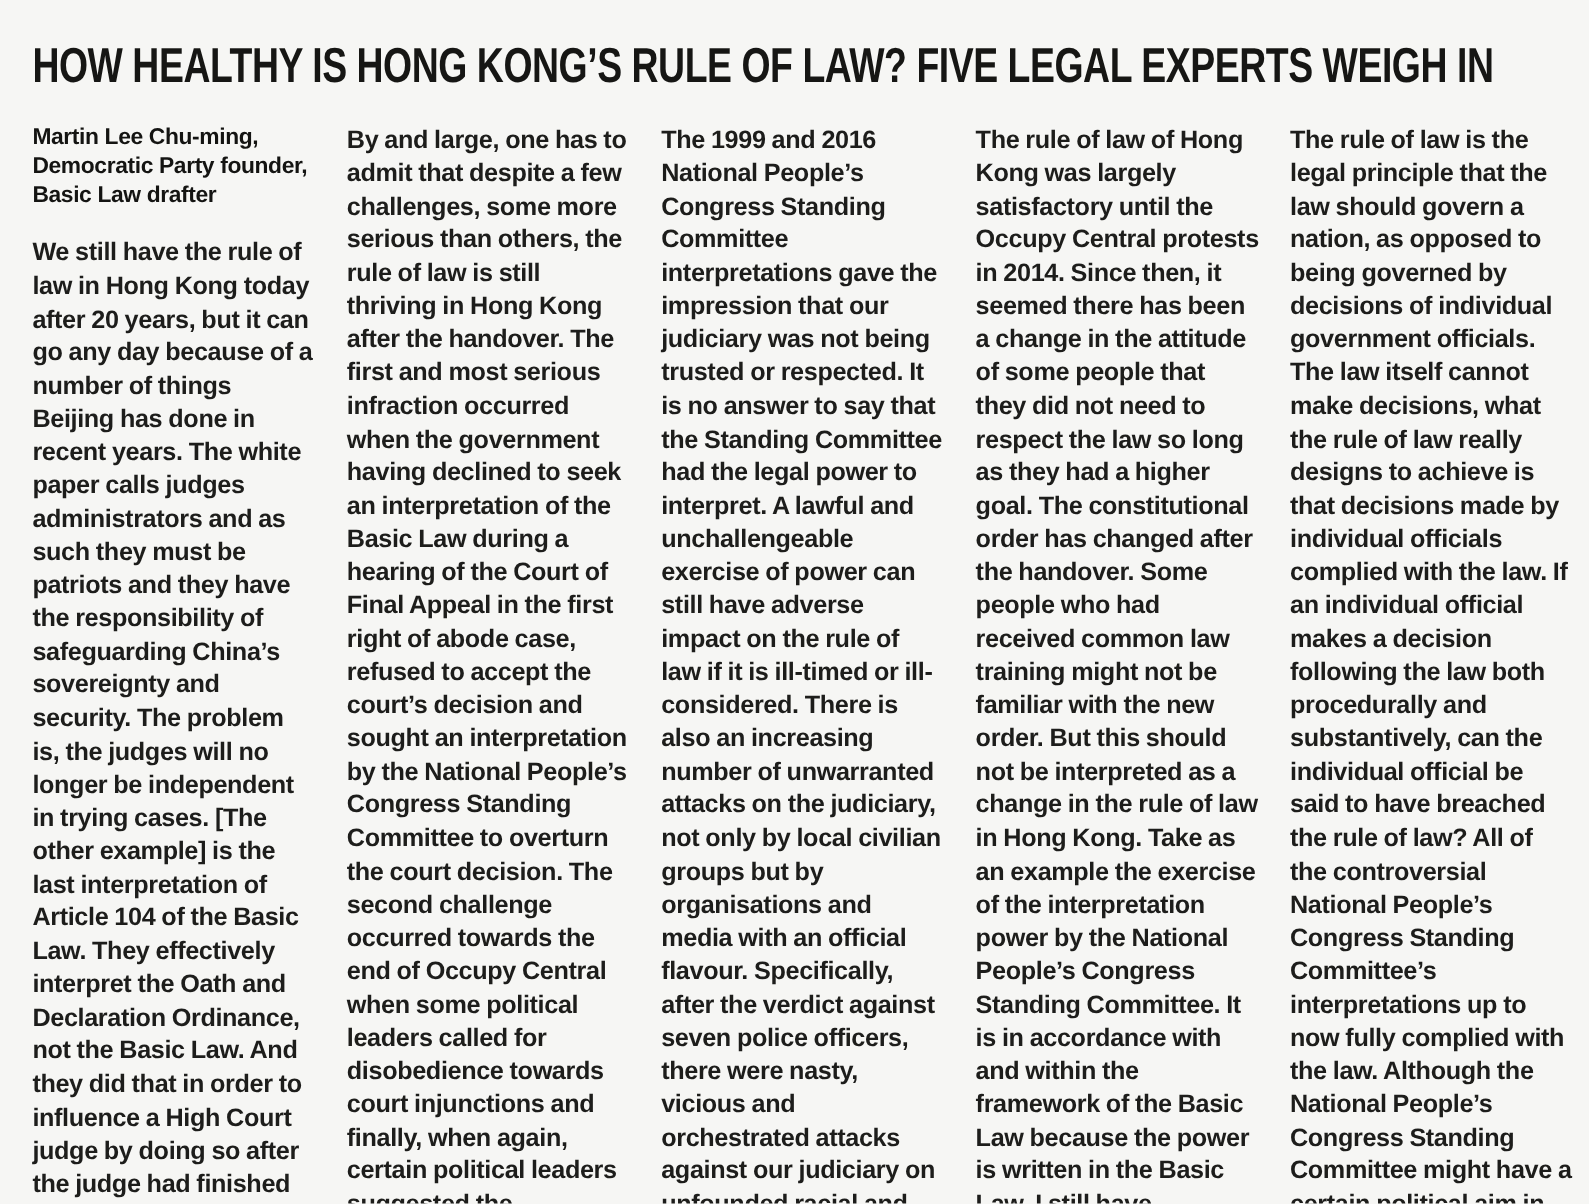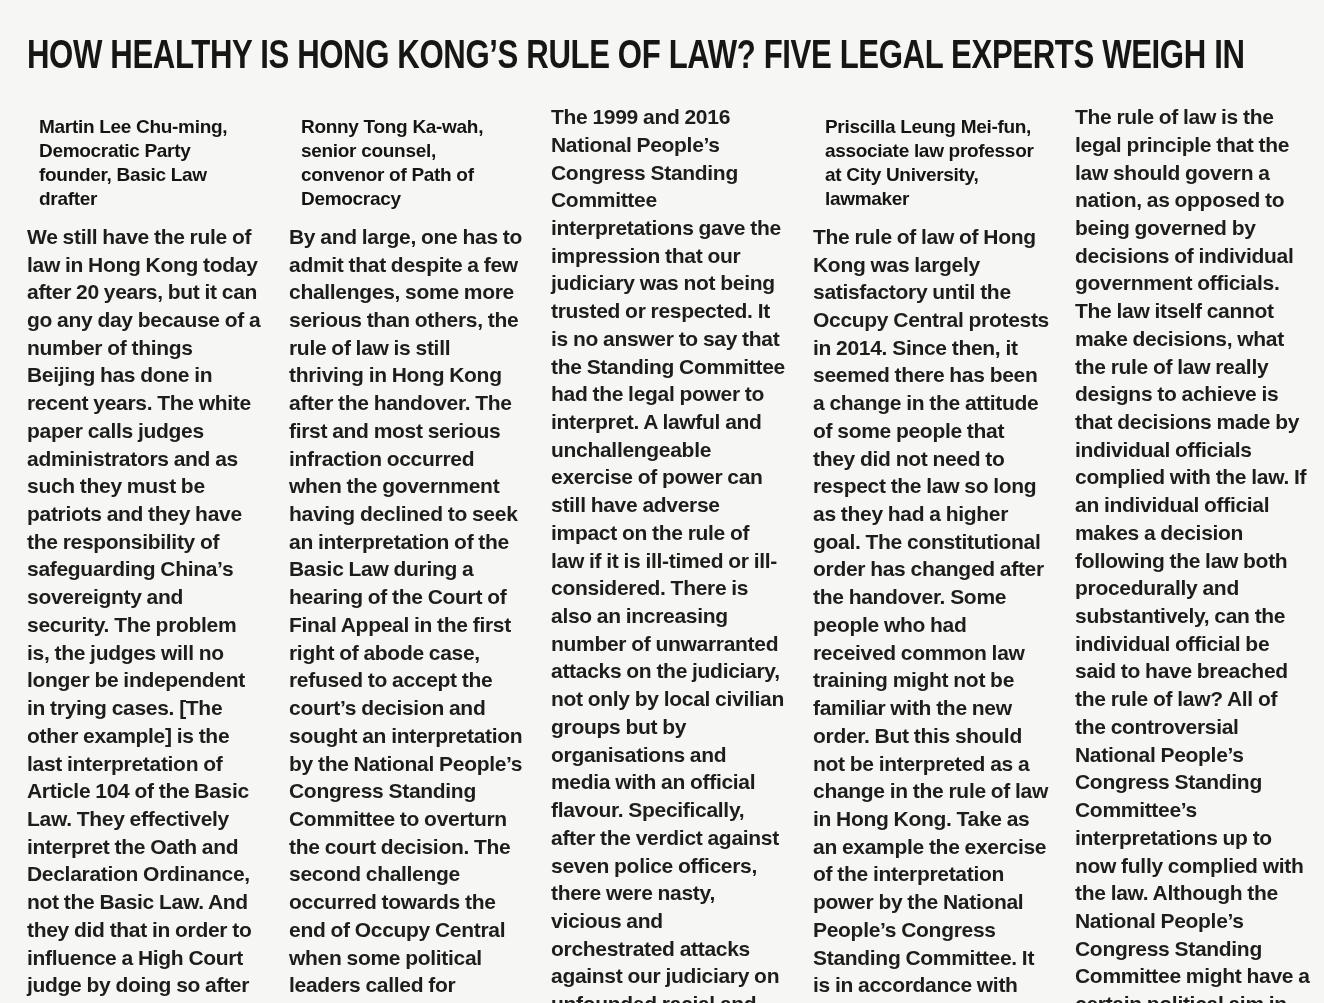--- a/index.html
+++ b/index.html
@@ -32,21 +32,21 @@
     grid-template-columns: repeat(5, 236px);
     column-gap: 26px;
     align-items: start;
   }
   .expert-name {
     font-size: 19px;
     font-weight: 700;
     line-height: 1.26;
     letter-spacing: -0.3px;
     min-height: 94px;
-    margin: 12px;
+    margin: 0;
     color: #141412;
   }
   .expert-opinion {
     font-size: 21px;
     font-weight: 700;
     line-height: 1.32;
     letter-spacing: -0.3px;
     margin: 0;
     color: #1d1d1b;
     word-spacing: -0.5px;
@@ -69,30 +69,28 @@
   <h1 class="headline">HOW HEALTHY IS HONG KONG’S RULE OF LAW? FIVE LEGAL EXPERTS WEIGH IN</h1>
 
   <div class="columns">
 
     <div class="column">
       <h3 class="expert-name">Martin Lee Chu-ming, Democratic Party founder, Basic Law drafter</h3>
       <p class="expert-opinion">We still have the rule of law in Hong Kong today after 20 years, but it can go any day because of a number of things Beijing has done in recent years. The white paper calls judges administrators and as such they must be patriots and they have the responsibility of safeguarding China’s sovereignty and security. The problem is, the judges will no longer be independent in trying cases. [The other example] is the last interpretation of Article 104 of the Basic Law. They effectively interpret the Oath and Declaration Ordinance, not the Basic Law. And they did that in order to influence a High Court judge by doing so after the judge had finished hearing the case and before he deliberated judgment. So, unless our judges have the support of the community through genuine universal suffrage, I am afraid the rule of law will soon be whittled down.</p>
     </div>
 
     <div class="column">
-      <h3 class="expert-name">Ronny Tong Ka-wah, senior counsel, convenor of Path of Democracy</h3>
       <p class="expert-opinion">By and large, one has to admit that despite a few challenges, some more serious than others, the rule of law is still thriving in Hong Kong after the handover. The first and most serious infraction occurred when the government having declined to seek an interpretation of the Basic Law during a hearing of the Court of Final Appeal in the first right of abode case, refused to accept the court’s decision and sought an interpretation by the National People’s Congress Standing Committee to overturn the court decision. The second challenge occurred towards the end of Occupy Central when some political leaders called for disobedience towards court injunctions and finally, when again, certain political leaders suggested the Legislative Council was beyond the reach of the law and legislators needn’t comply with the law on oath taking.</p>
     </div>
 
     <div class="column">
       <p class="expert-opinion">The 1999 and 2016 National People’s Congress Standing Committee interpretations gave the impression that our judiciary was not being trusted or respected. It is no answer to say that the Standing Committee had the legal power to interpret. A lawful and unchallengeable exercise of power can still have adverse impact on the rule of law if it is ill-timed or ill-considered. There is also an increasing number of unwarranted attacks on the judiciary, not only by local civilian groups but by organisations and media with an official flavour. Specifically, after the verdict against seven police officers, there were nasty, vicious and orchestrated attacks against our judiciary on unfounded racial and political grounds by certain mainland media with an official or quasi-official background. These gave an impression that our system and values are not being understood or respected.</p>
     </div>
 
     <div class="column">
-      <h3 class="expert-name">Priscilla Leung Mei-fun, associate law professor at City University, lawmaker</h3>
       <p class="expert-opinion">The rule of law of Hong Kong was largely satisfactory until the Occupy Central protests in 2014. Since then, it seemed there has been a change in the attitude of some people that they did not need to respect the law so long as they had a higher goal. The constitutional order has changed after the handover. Some people who had received common law training might not be familiar with the new order. But this should not be interpreted as a change in the rule of law in Hong Kong. Take as an example the exercise of the interpretation power by the National People’s Congress Standing Committee. It is in accordance with and within the framework of the Basic Law because the power is written in the Basic Law. I still have confidence in Hong Kong’s rule of law in the future. But we need to respect the Chinese system and promote mutual understanding.</p>
     </div>
 
     <div class="column">
       <p class="expert-opinion">The rule of law is the legal principle that the law should govern a nation, as opposed to being governed by decisions of individual government officials. The law itself cannot make decisions, what the rule of law really designs to achieve is that decisions made by individual officials complied with the law. If an individual official makes a decision following the law both procedurally and substantively, can the individual official be said to have breached the rule of law? All of the controversial National People’s Congress Standing Committee’s interpretations up to now fully complied with the law. Although the National People’s Congress Standing Committee might have a certain political aim in mind to be achieved, nonetheless, there was never any arbitrary exercise of power that infringed the spirit of the rule of law principle.</p>
       <span class="byline">Ng Kang-chung</span>
     </div>
 
   </div>
 </div>

